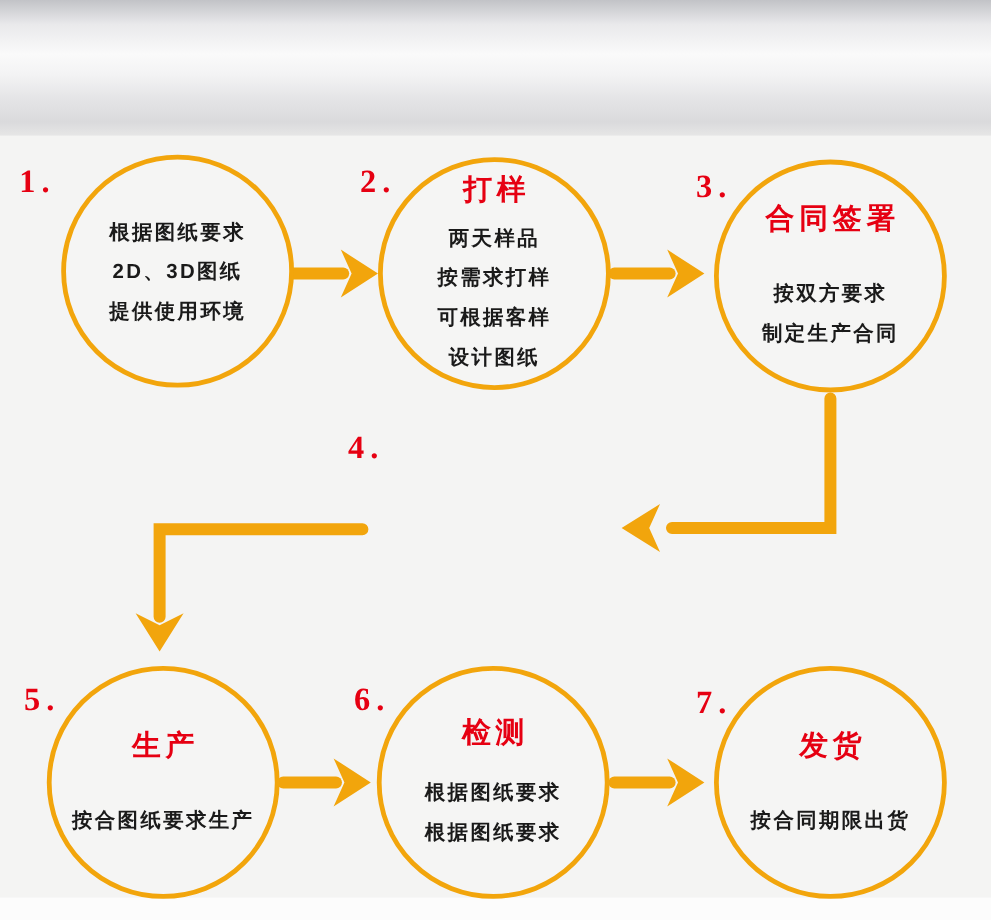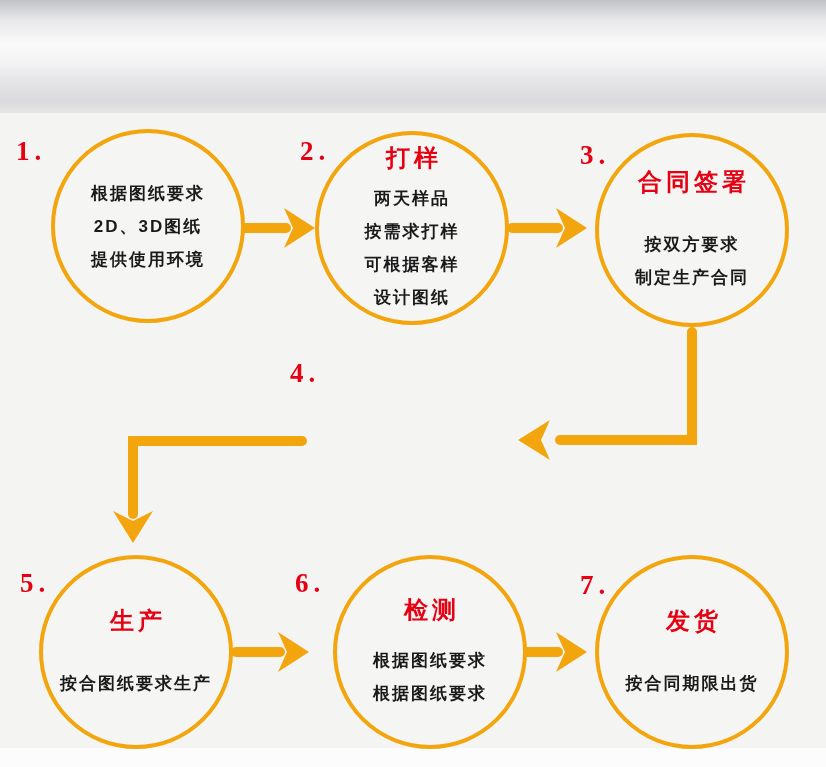--- a/index.html
+++ b/index.html
@@ -49,21 +49,21 @@
     background: #f5f5f4;
     display: flex; flex-direction: column;
     align-items: center; justify-content: center;
     text-align: center;
   }
   .c1 { left:51px;  top:129px; }
   .c2 { left:315px; top:131px; }
   .c3 { left:595px; top:133px; }
   .c4 { left:316px; top:353px; }
   .c5 { left:39px;  top:555px; }
-  .c6 { left:333px; top:555px; }
+  .c6 { left:314px; top:555px; }
   .c7 { left:595px; top:555px; }
   .circle-title {
     font-size: 24px; font-weight: bold; color:#E60012;
     letter-spacing: 4px; text-indent: 4px;
     margin-bottom: 8px; white-space: nowrap;
   }
   .gap-lg .circle-title { margin-bottom: 30px; }
   .gap-md .circle-title { margin-bottom: 18px; }
   .circle-line {
     font-size: 17px; font-weight: bold; color:#1a1a1a;

